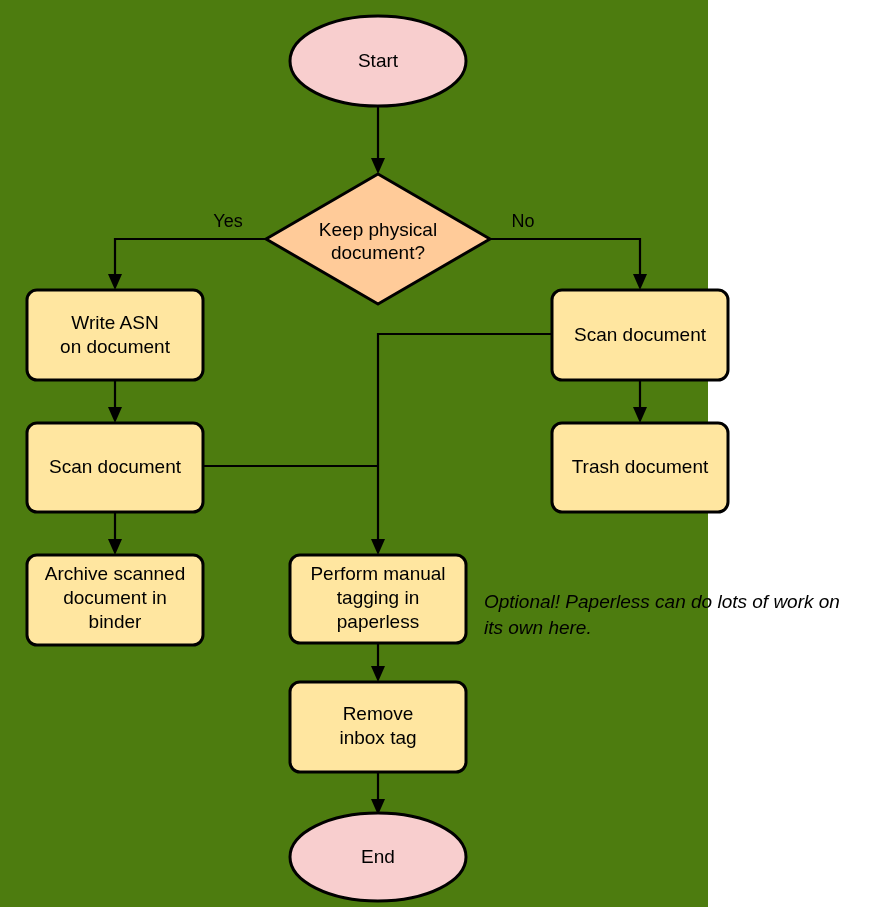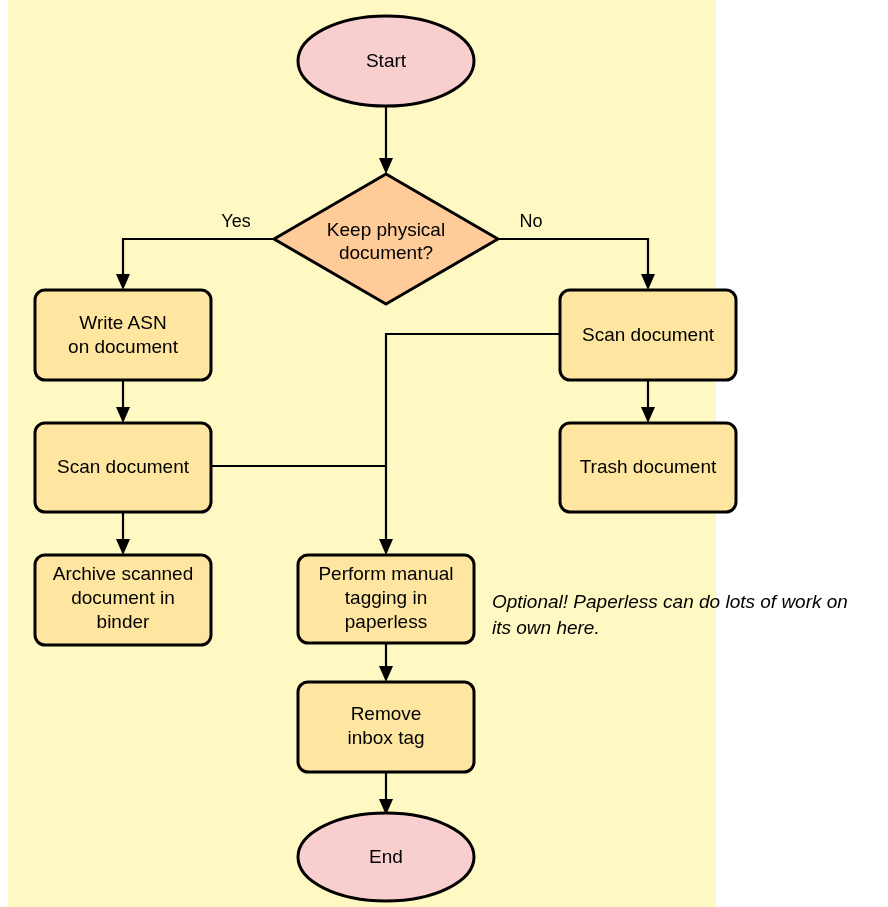--- a/index.html
+++ b/index.html
@@ -10,22 +10,21 @@
   body {
     width: 888px;
     height: 907px;
     font-family: "Liberation Sans", sans-serif;
     overflow: hidden;
   }
   #flowchart-root {
     position: relative;
     width: 708px;
     height: 907px;
-    background: #fef9c3;
-    margin-left: 8px;
+    background: #4d7c0f;
   }
   #flow-svg {
     position: absolute;
     left: 0;
     top: 0;
     width: 888px;
     height: 907px;
   }
   .node-shape {
     stroke: #000000;

